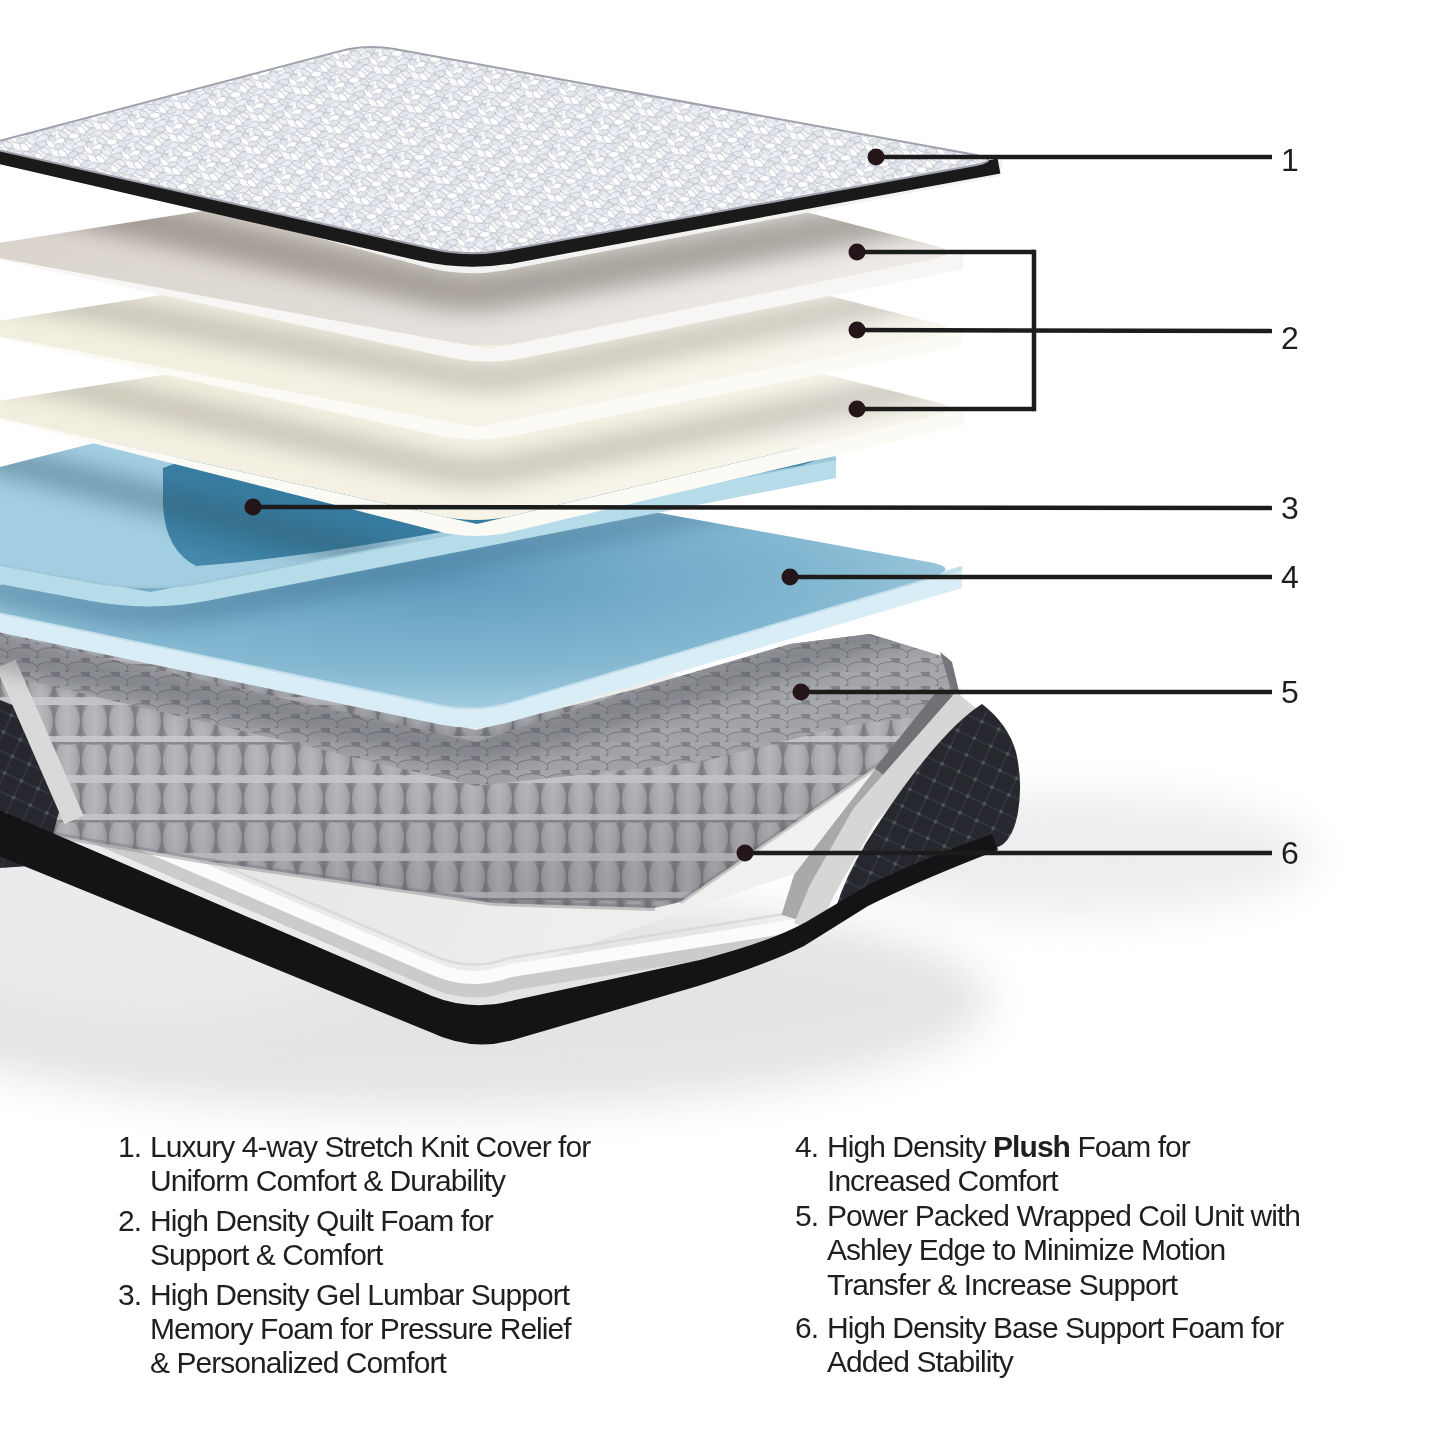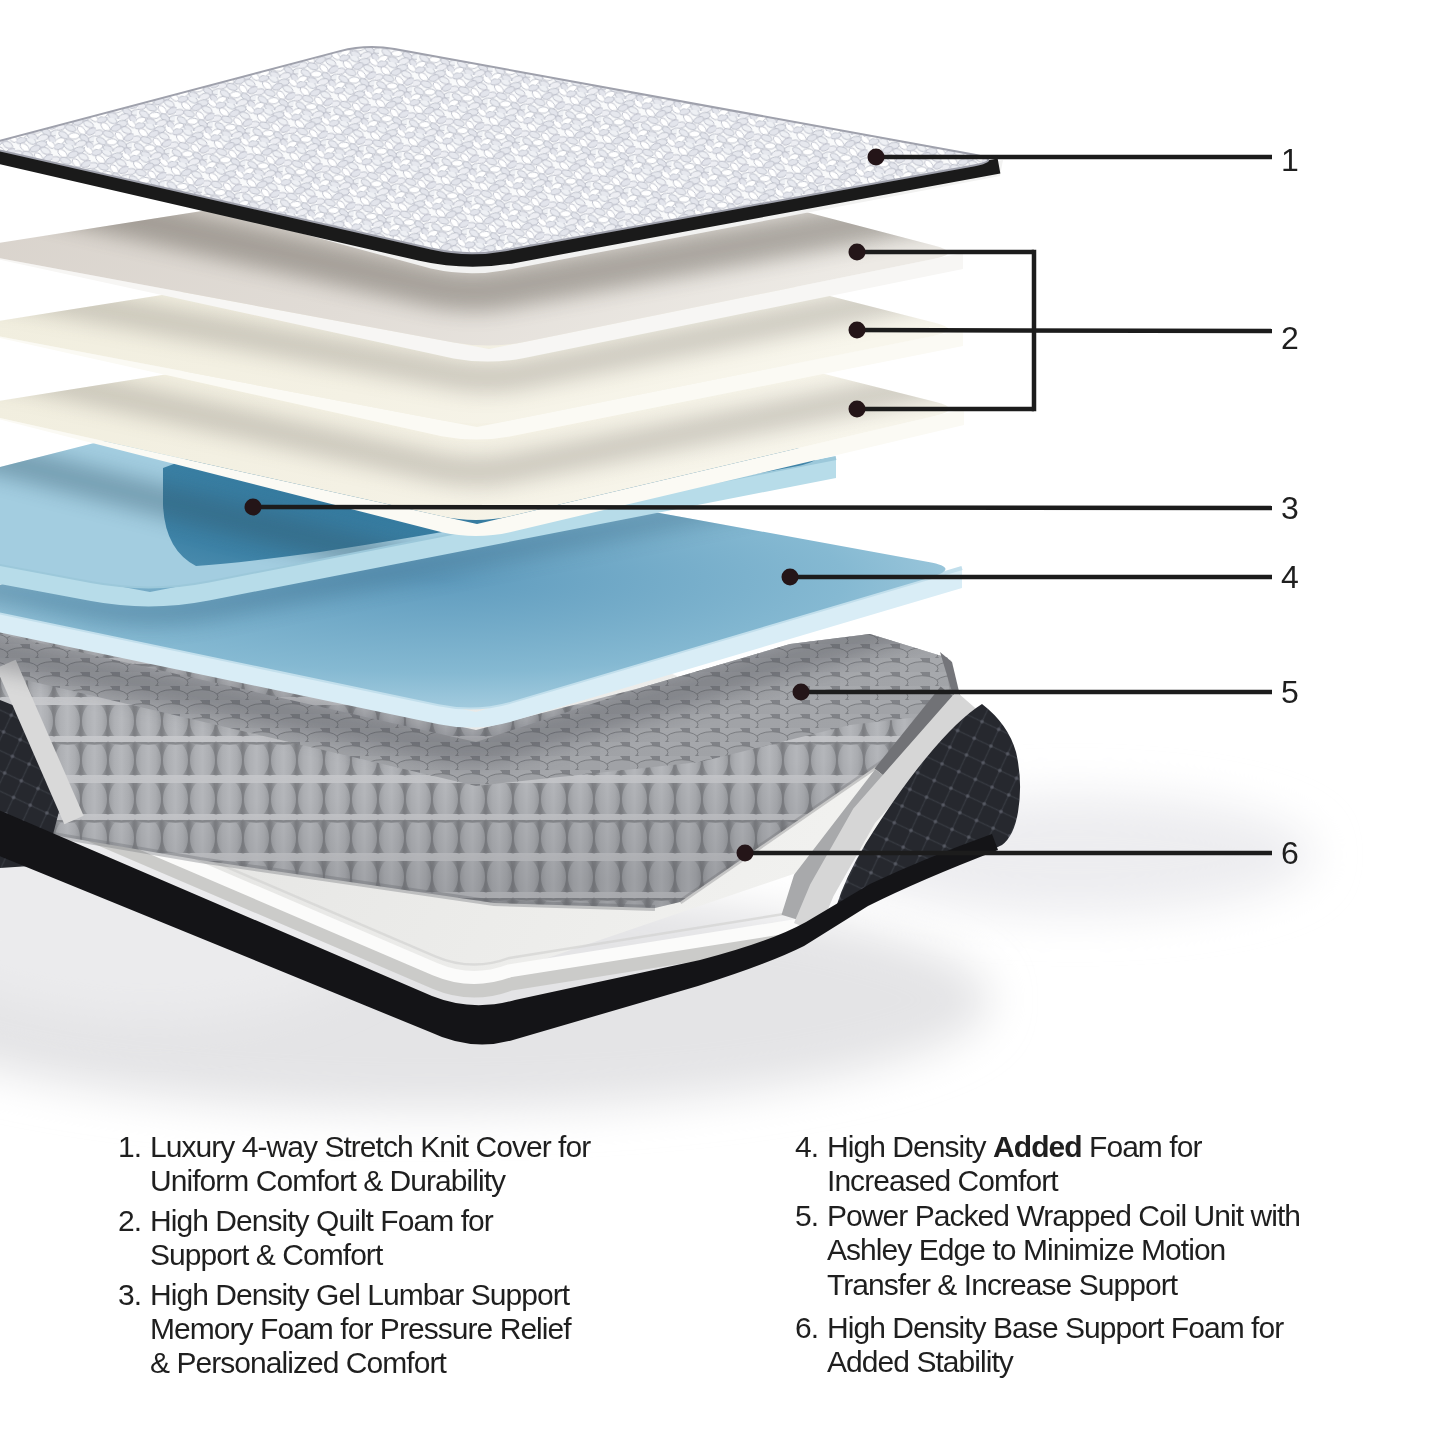--- a/index.html
+++ b/index.html
@@ -261,17 +261,17 @@
     <text x="1281" y="864">6</text>
   </g>
 </svg>
 
 <div class="txt" style="left:150px; top:1130px; width:560px;">
   <div class="item"><span class="n">1.</span>Luxury 4-way Stretch Knit Cover for<br>Uniform Comfort &amp; Durability</div>
   <div class="item"><span class="n">2.</span>High Density Quilt Foam for<br>Support &amp; Comfort</div>
   <div class="item"><span class="n">3.</span>High Density Gel Lumbar Support<br>Memory Foam for Pressure Relief<br>&amp; Personalized Comfort</div>
 </div>
 <div class="txt" style="left:827px; top:1130px; width:580px;">
-  <div class="item" style="margin-bottom:0;"><span class="n">4.</span>High Density <b>Added</b> Foam for<br>Increased Comfort</div>
+  <div class="item" style="margin-bottom:0;"><span class="n">4.</span>High Density <b>Plush</b> Foam for<br>Increased Comfort</div>
   <div class="item" style="margin-bottom:9px;"><span class="n">5.</span>Power Packed Wrapped Coil Unit with<br>Ashley Edge to Minimize Motion<br>Transfer &amp; Increase Support</div>
   <div class="item"><span class="n">6.</span>High Density Base Support Foam for<br>Added Stability</div>
 </div>
 </div>
 
 </body></html>

